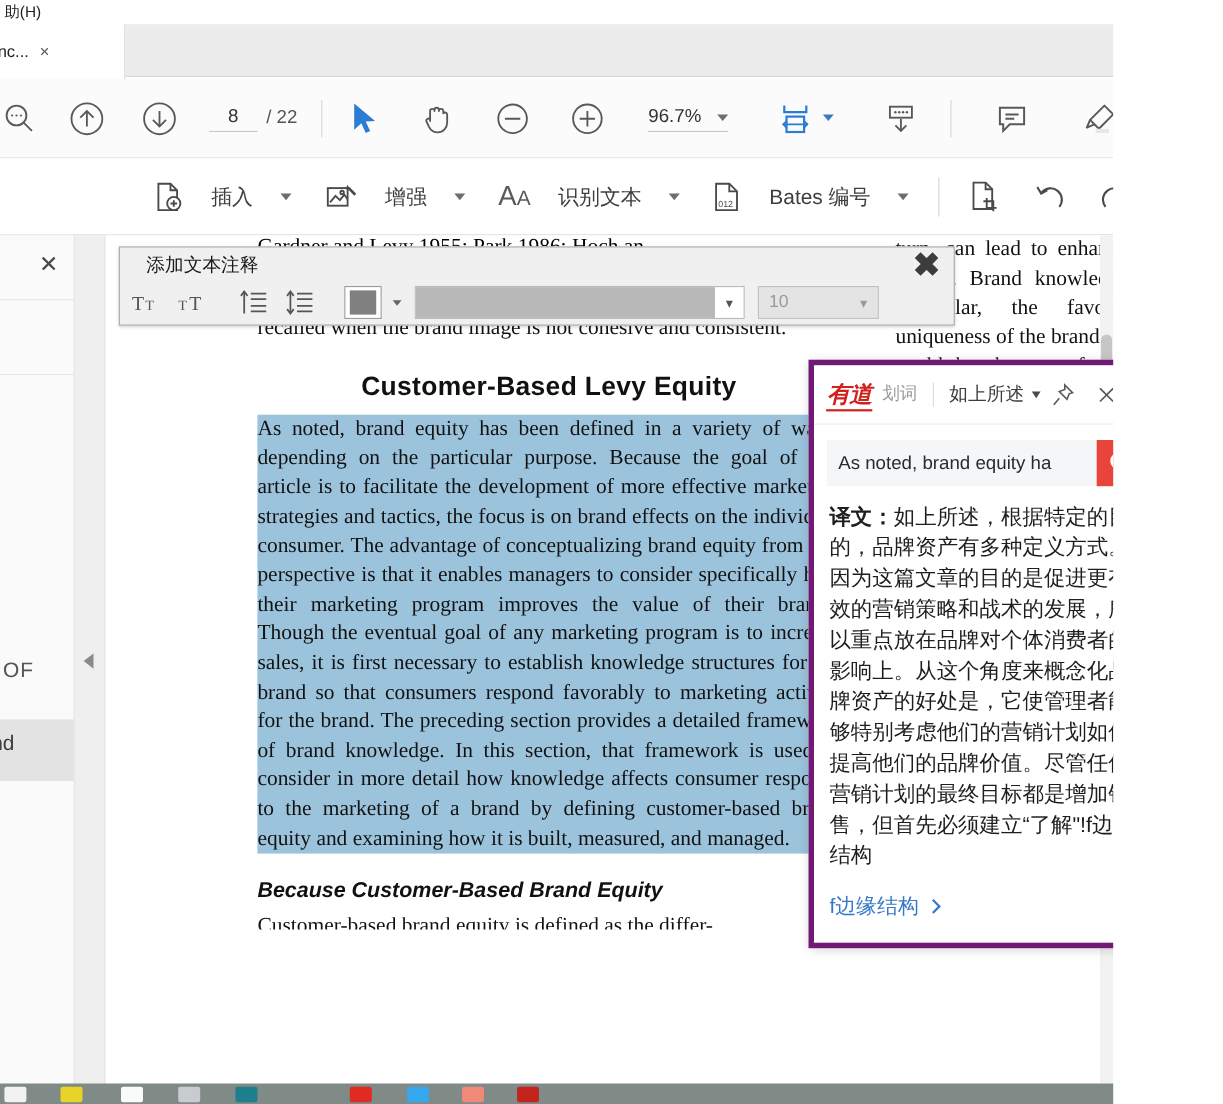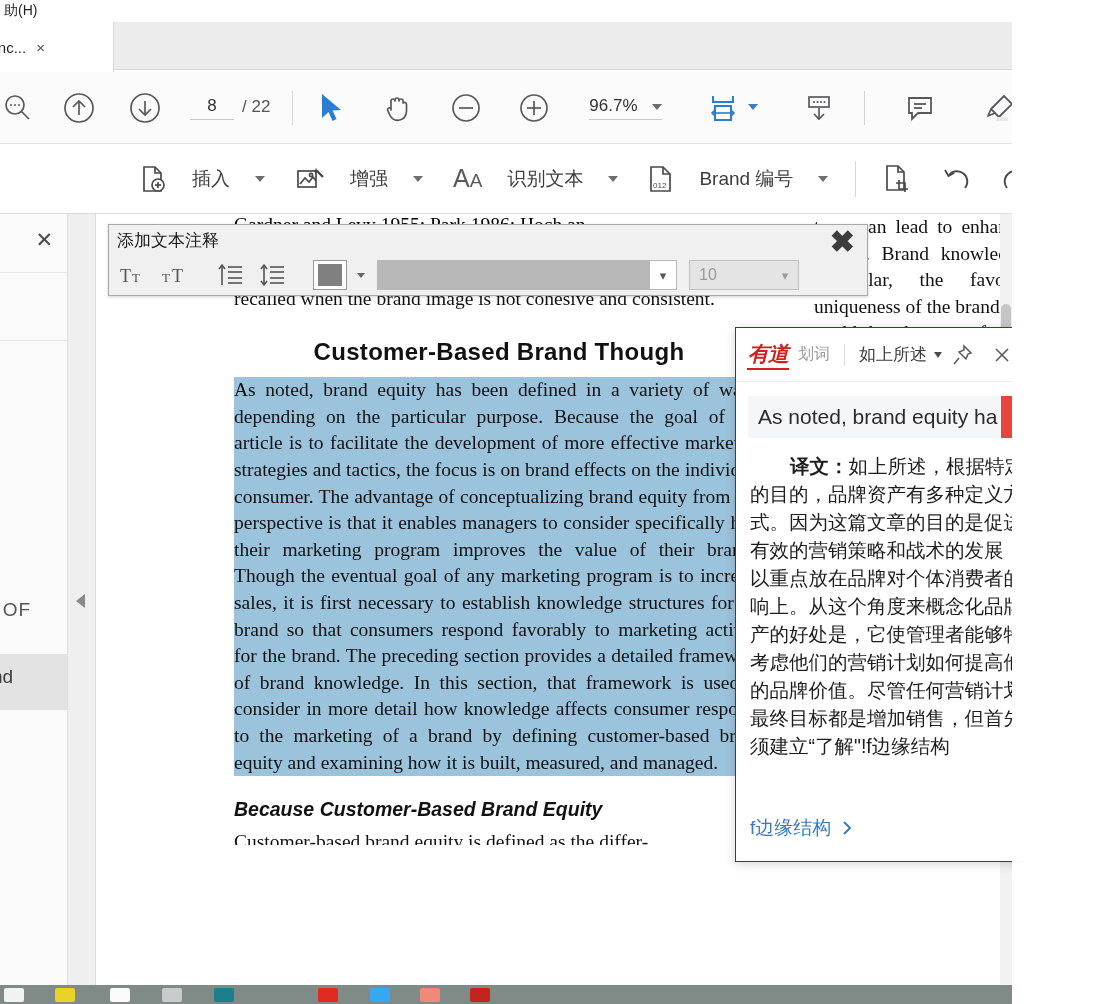--- a/index.html
+++ b/index.html
@@ -108,21 +108,21 @@
   .h2-sec { font-family:"Liberation Sans", sans-serif; font-weight:bold; font-style:italic;
             font-size:19.5px; margin:20px 0 6px 0; }
   .sel { background:#9cc3dc; }
   .toplineclip { position:absolute; left:138px; top:0px; width:530px; height:18px; overflow:hidden; }
 
   
   .annotbar {
     position:absolute; left:108px; top:224px; width:760px; height:72px;
     background:#f0f0f0; border:1px solid #a9a9a9; box-shadow:0 1px 3px rgba(0,0,0,.18);
   }
-  .annot-title { position:absolute; left:8px; top:4px; font-size:17px; color:#1a1a1a; }
+  .annot-title { position:absolute; left:24px; top:4px; font-size:17px; color:#1a1a1a; }
   .annot-x { position:absolute; right:12px; top:2px; font-size:30px; font-weight:bold;
              color:#3c3c3c; cursor:pointer; line-height:1; }
   .annot-row { position:absolute; left:6px; top:30px; right:6px; height:40px;
                display:flex; align-items:center; gap:6px; }
   .abtn { width:36px;height:34px; display:flex;align-items:center;justify-content:center;
           color:#555; cursor:pointer; }
   .acolor { width:34px;height:30px; border:1px solid #9b9b9b; background:#fff;
             display:flex;align-items:center;justify-content:center; cursor:pointer; }
   .acolor i { display:block; width:24px;height:22px; background:#808080; }
   .acaret { width:0;height:0;border-left:4px solid transparent;border-right:4px solid transparent;
@@ -132,41 +132,41 @@
   .afont .fill { flex:1; height:28px; background:#b8b8b8; }
   .afont .chev { width:26px; text-align:center; color:#555; font-size:13px; }
   .asize { width:110px; height:30px; background:#e4e4e4; border:1px solid #c2c2c2;
            display:flex; align-items:center; margin-left:6px; color:#9a9a9a; font-size:16px; }
   .asize .val { padding-left:9px; flex:1; }
   .asize .chev { width:26px; text-align:center; font-size:13px; }
 
   
   .youdao {
     position:absolute; left:735px; top:327px; width:323px; height:535px;
-    background:#ffffff; border:1px solid #701a75; box-shadow:0 2px 10px rgba(0,0,0,.17);
+    background:#ffffff; border:5px solid #701a75; box-shadow:0 2px 10px rgba(0,0,0,.17);
   }
   .yd-head { height:54px; display:flex; align-items:center; padding:0 11px; gap:9px;
              border-bottom:1px solid #ececec; }
   .yd-logo { font-size:21px; font-weight:bold; color:#d0211c; font-style:italic;
              letter-spacing:-1px; border-bottom:2px solid #d0211c; padding:0 1px; }
   .yd-sub { font-size:16px; color:#9a9a9a; }
   .yd-vsep { width:1px; height:22px; background:#dcdcdc; margin:0 5px; }
   .yd-mode { font-size:17px; color:#3d3d3d; white-space:nowrap; }
   .yd-caret { width:0;height:0;border-left:4px solid transparent;border-right:4px solid transparent;
               border-top:6px solid #4a4a4a; margin-left:-2px; }
   .yd-icon { color:#5a5a5a; cursor:pointer; display:flex; align-items:center; }
   .yd-search { margin:14px 12px 0 12px; height:42px; display:flex; }
-  .yd-input { flex:1; background:#f5f6f8; border:none; font-size:21px; color:#2b2b2b;
+  .yd-input { flex:1; background:#f5f6f8; border:none; font-size:17px; color:#2b2b2b;
               padding:0 10px; font-family:"Liberation Sans",sans-serif; outline:none;
               overflow:hidden; white-space:nowrap; display:flex; align-items:center; }
   .yd-go { width:44px; background:#e8443b; color:#fff; display:flex;
            align-items:center; justify-content:center; cursor:pointer; }
   .yd-body { padding:14px 14px 0 14px; font-size:19.5px; line-height:28px; color:#1e1e1e;
              font-family:"Liberation Sans", sans-serif; }
-  .yd-body b { font-weight:bold;margin-left:40px; }
+  .yd-body b { font-weight:bold; }
   .yd-link { position:absolute; left:14px; bottom:20px; color:#3679c6; font-size:19px;
              display:flex; align-items:center; gap:9px; cursor:pointer; }
 
   
   .vscroll { position:absolute; right:0; top:214px; width:12px; bottom:19px; background:#f2f2f2; }
   .vscroll .thumb { position:absolute; left:1px; top:90px; width:10px; height:200px;
                     background:#c6c6c6; border-radius:5px; }
 
   
   .taskbar { position:absolute; left:0; bottom:0; width:1112px; height:19px; background:#808a86; }
@@ -337,21 +337,21 @@
       <span class="lbl">识别文本</span>
       <span class="caret" style="margin-bottom:0"></span>
     </div>
 
     <div class="tb2-item">
       <svg width="26" height="28" viewBox="0 0 26 28" fill="none" stroke="currentColor" stroke-width="1.7">
         <path d="M3 2 h12 l7 7 v17 H3 z"></path>
           <polyline points="15,2 15,9 22,9"></polyline>
         <text x="5" y="23" font-size="8" fill="currentColor" stroke="none" font-family="Liberation Sans, sans-serif">012</text>
       </svg>
-      <span class="lbl">Brand 编号</span>
+      <span class="lbl">Bates 编号</span>
       <span class="caret" style="margin-bottom:0"></span>
     </div>
 
     <div class="tb2-sep"></div>
 
     <div class="tb2-item">
       <svg width="28" height="30" viewBox="0 0 28 30" fill="none" stroke="currentColor" stroke-width="1.7">
         <path d="M4 2 h11 l6 6 v18 H4 z"></path>
           <polyline points="15,2 15,8 21,8"></polyline>
         <path d="M16 16 v9 h9"></path>
@@ -404,21 +404,21 @@
     <div class="page">
 
       <div class="toplineclip">
         <span class="cut" style="font-size:19.5px">Gardner and Levy 1955; Park 1986; Hoch an</span>
       </div>
 
       <div class="col left">
         <div style="height:72px"></div>
         <p>recalled when the brand image is not cohesive and consistent.</p>
 
-        <div class="h1-sec">Customer-Based Brand Though</div>
+        <div class="h1-sec">Customer-Based Levy Equity</div>
 
         <p class="sel">As noted, brand equity has been defined in a variety of ways, depending on the particular purpose. Because the goal of this article is to facilitate the development of more effective marketing strategies and tactics, the focus is on brand effects on the individual consumer. The advantage of conceptualizing brand equity from this perspective is that it enables managers to consider specifically how their marketing program improves the value of their brands. Though the eventual goal of any marketing program is to increase sales, it is first necessary to establish knowledge structures for the brand so that consumers respond favorably to marketing activity for the brand. The preceding section provides a detailed framework of brand knowledge. In this section, that framework is used to consider in more detail how knowledge affects consumer response to the marketing of a brand by defining customer-based brand equity and examining how it is built, measured, and managed.</p>
 
         <div class="h2-sec">Because Customer-Based Brand Equity</div>
         <p style="overflow:hidden;height:16px">Customer-based brand equity is defined as the differ-</p>
       </div>
 
       <div class="col right">
         <div style="height:0px"></div>
         <p>turn, can lead to enhanced revenues and greater profits. Brand knowledge plays a key role. In particular, the favorability, strength, and uniqueness of the brand associations are essential.</p>

